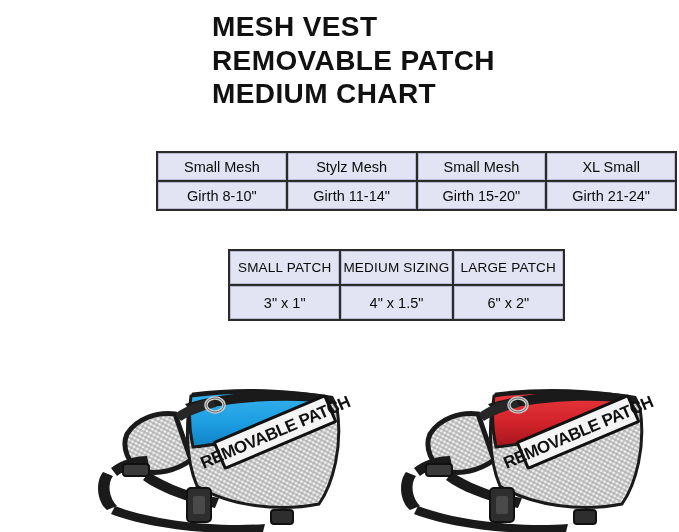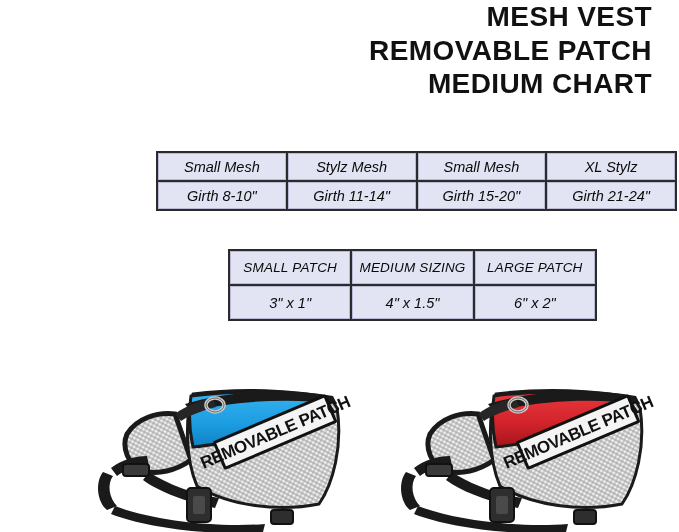--- a/index.html
+++ b/index.html
@@ -15,43 +15,42 @@
   .logo-word{
     position:absolute;font-family:"Liberation Serif", serif;
     font-style:italic;font-weight:700;color:#000;letter-spacing:.5px;
     white-space:nowrap;
   }
   #logo-word-1{left:56px;top:58px;font-size:31px;}
   #logo-word-2{left:58px;top:88px;font-size:31px;}
 
   
   #title-block{
-    position:absolute;left:212px;top:0;width:440px;
-    text-align:right;line-height:1.20;
+    position:absolute;left:212px;top:10px;width:440px;
+    text-align:left;line-height:1.20;
   }
   .title-line{
     font-size:28px;font-weight:700;letter-spacing:.4px;color:#111;
     white-space:nowrap;
   }
 
   
   .chart-table{position:absolute;border-collapse:separate;border-spacing:2px;
     background:#2b2b2b;}
   .chart-table td{
     background:#e2e3f3;border:1px solid #b9bad4;
     text-align:center;vertical-align:middle;color:#0b0b0b;
     font-family:"Liberation Sans", sans-serif;
     white-space:nowrap;
-    font-style:italic;
   }
 
   #mesh-table{left:156px;top:151px;width:521px;}
   #mesh-table td{height:23px;font-size:14.5px;width:25%;}
 
-  #patch-table{left:228px;top:249px;width:369px;}
+  #patch-table{left:228px;top:249px;width:337px;}
   #patch-table td{height:29px;font-size:14.5px;width:33.33%;}
   #patch-table .hdr{font-size:13.5px;letter-spacing:.2px;}
 
   
   .product{position:absolute;top:360px;width:300px;height:172px;}
   #product-blue{left:75px;}
   #product-red{left:378px;}
   .product svg{display:block;width:100%;height:100%;}
 </style>
 </head>
@@ -65,21 +64,21 @@
     <div class="title-line">REMOVABLE PATCH</div>
     <div class="title-line">MEDIUM CHART</div>
   </div>
 
   <table class="chart-table" id="mesh-table">
     <tbody>
         <tr>
       <td>Small Mesh</td>
       <td>Stylz Mesh</td>
       <td>Small Mesh</td>
-      <td>XL Stylz</td>
+      <td>XL Small</td>
     </tr>
     <tr>
       <td>Girth 8-10"</td>
       <td>Girth 11-14"</td>
       <td>Girth 15-20"</td>
       <td>Girth 21-24"</td>
     </tr>
   </tbody>
     </table>
 

